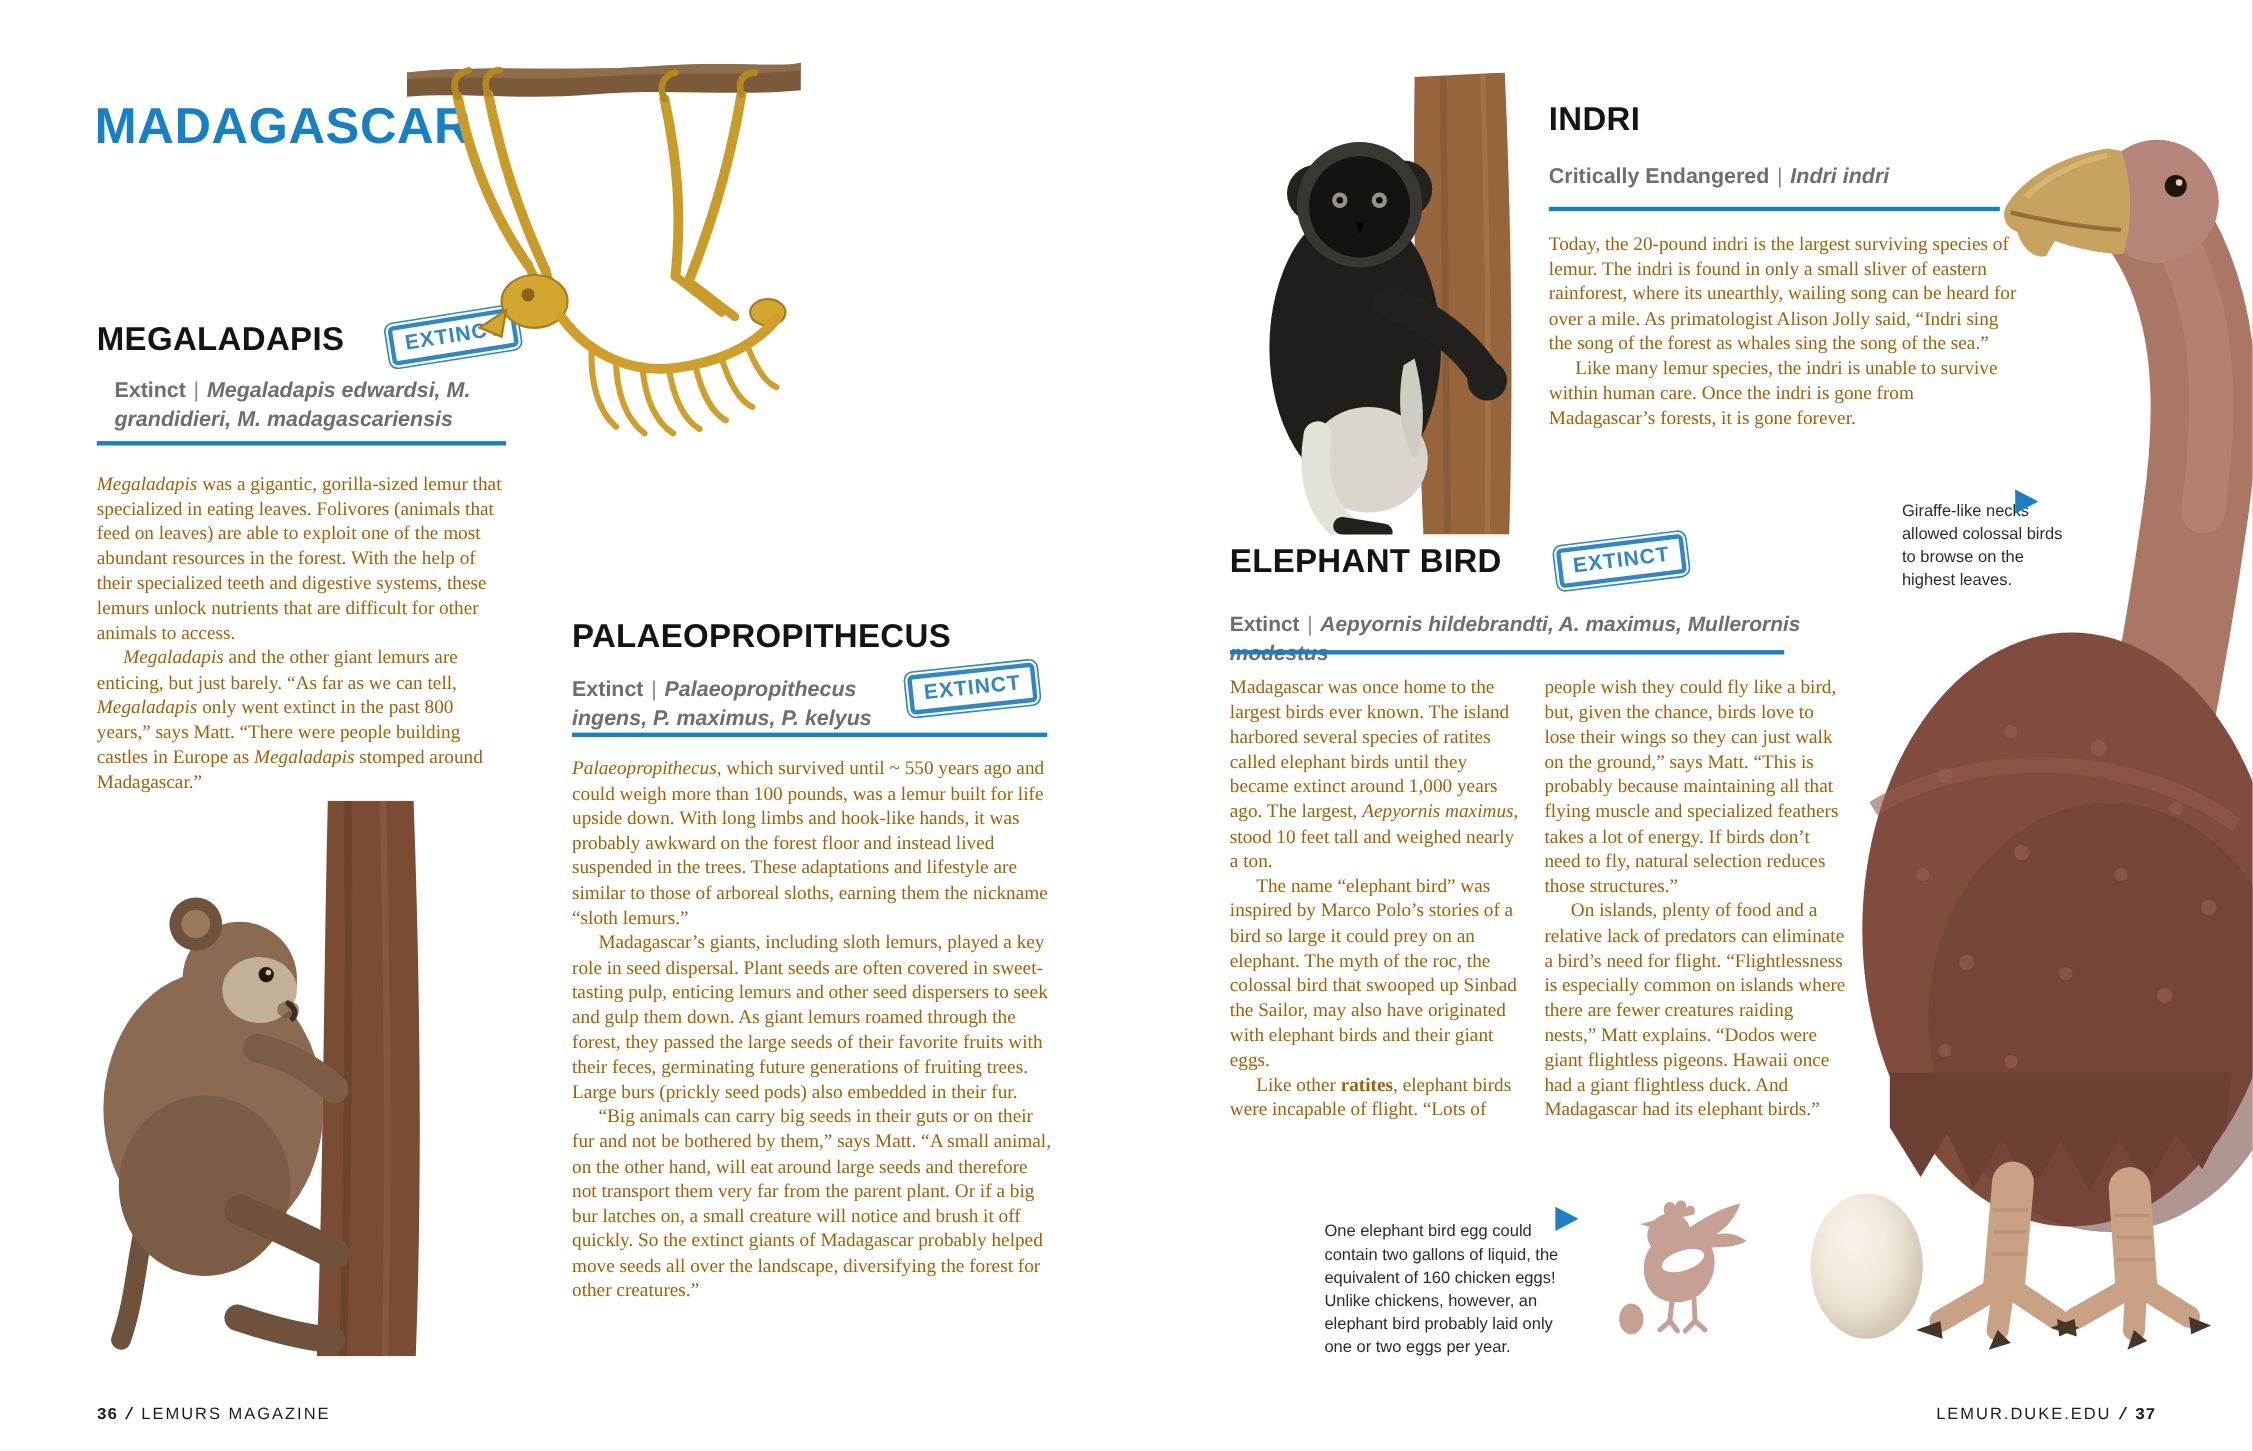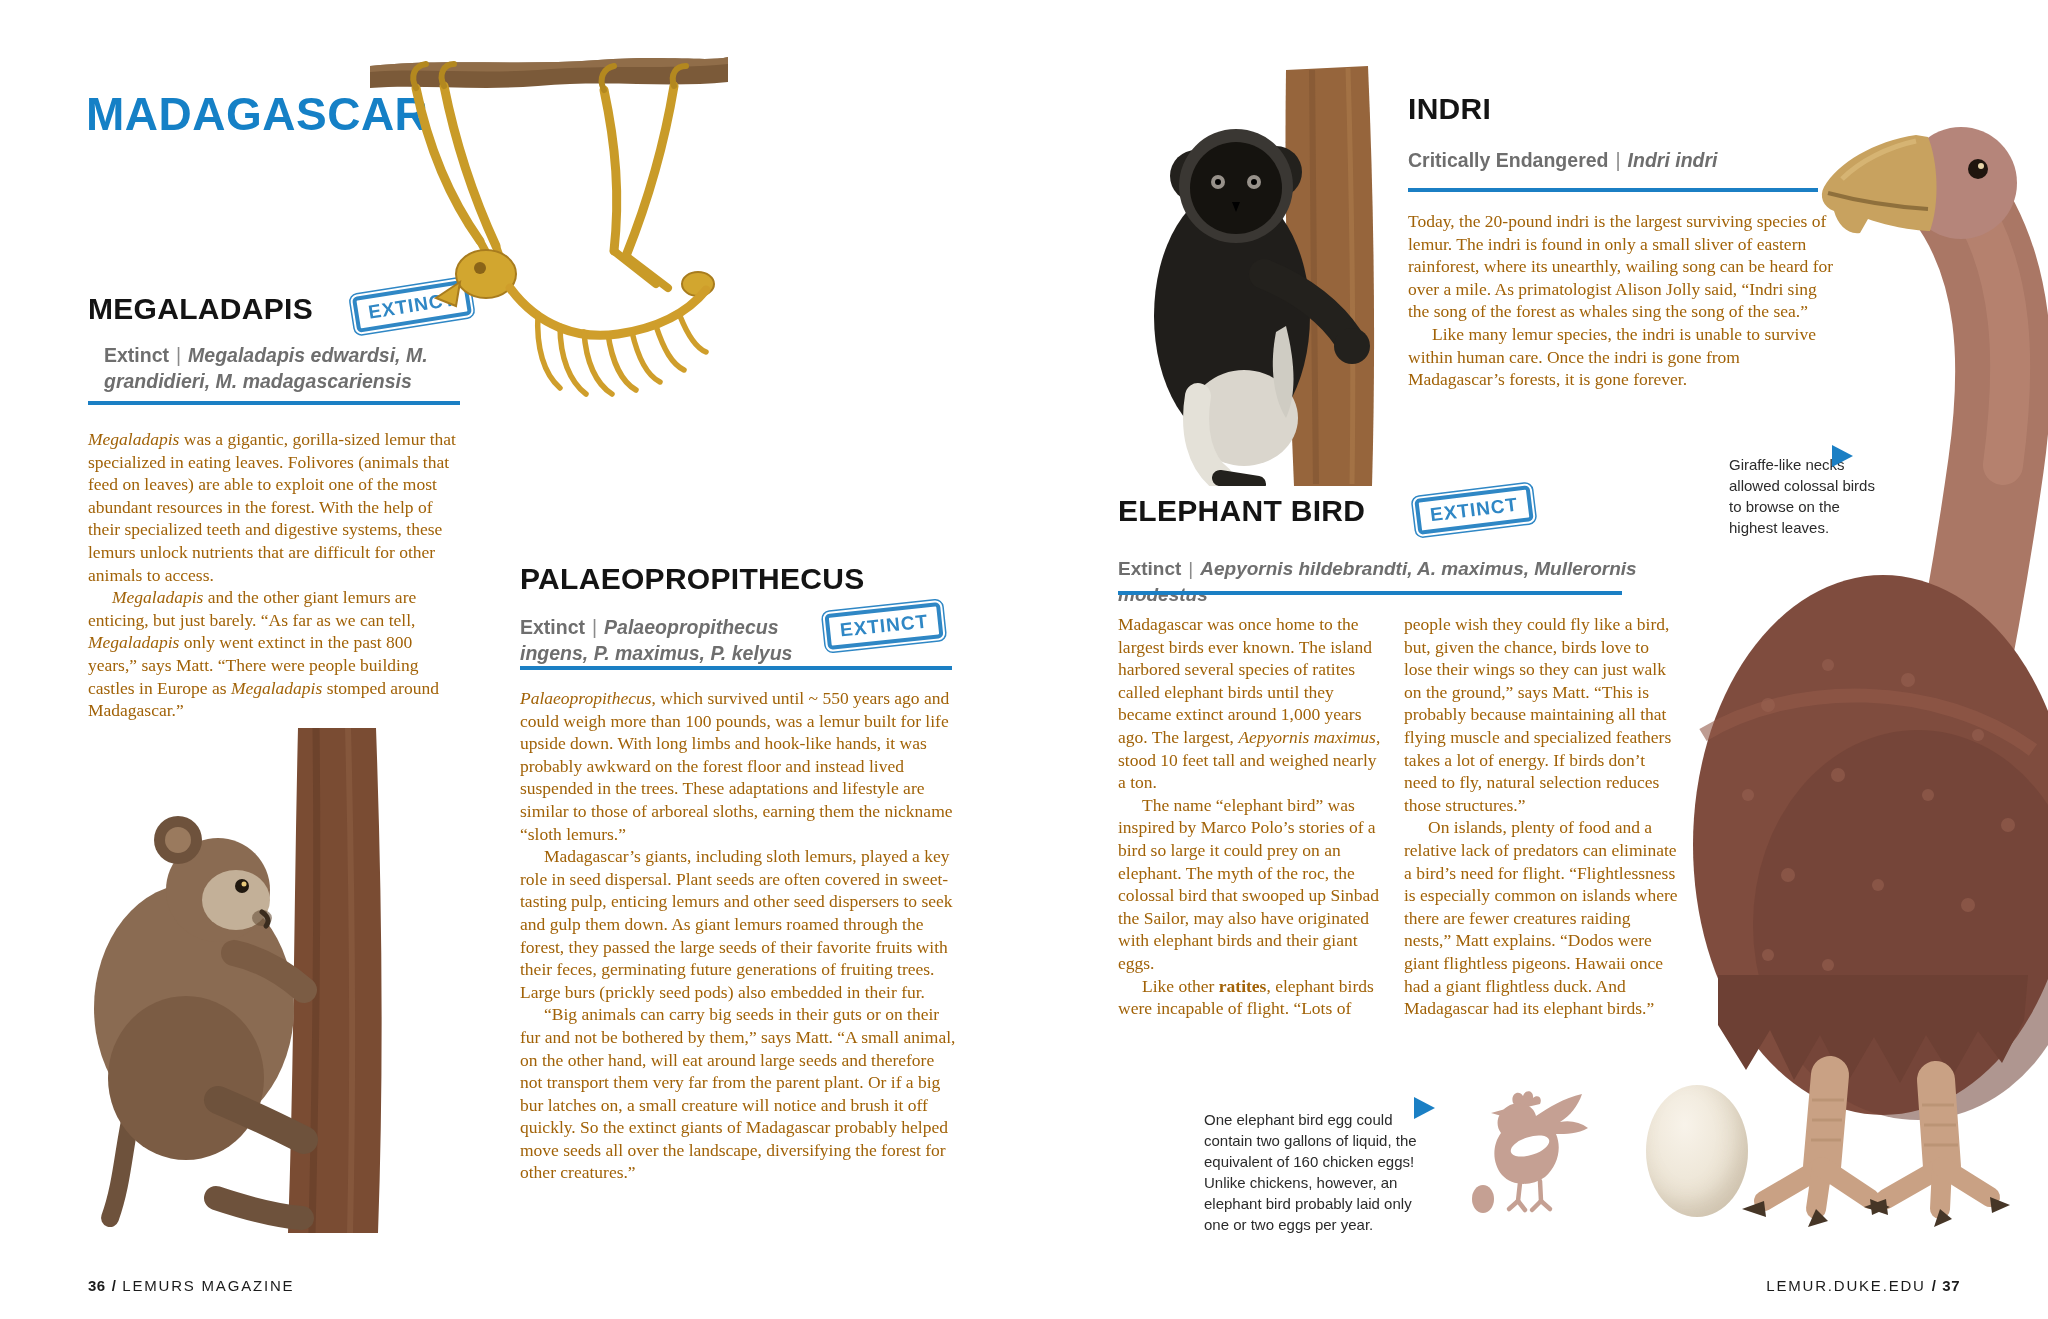--- a/index.html
+++ b/index.html
@@ -62,21 +62,21 @@
   
   .caption{position:absolute;font-size:15px;line-height:21px;color:#2b2b2b;z-index:5;}
   .cap-giraffe{left:1729px;top:439px;width:155px;}
   .cap-egg{left:1204px;top:1094px;width:222px;}
   .tri{position:absolute;width:0;height:0;border-top:11px solid transparent;
        border-bottom:11px solid transparent;border-left:21px solid #1b7fc4;z-index:6;}
   .tri-giraffe{left:1832px;top:445px;}
   .tri-egg{left:1414px;top:1097px;}
   
   .footer{position:absolute;top:1262px;font-size:15px;color:#1b1b1b;letter-spacing:1.8px;}
-  .footer .num{font-weight:700;letter-spacing:0.5px;}
+  .footer .num{font-weight:700;letter-spacing:0.5px;font-family:Liberation Mono, monospace;}
   .footer-left{left:88px;}
   .footer-right{right:88px;text-align:right;}
 </style>
 </head>
 <body>
 
 <div class="spread">
 
   <h1 class="main-title">
     <span>MADAGASCAR</span>

